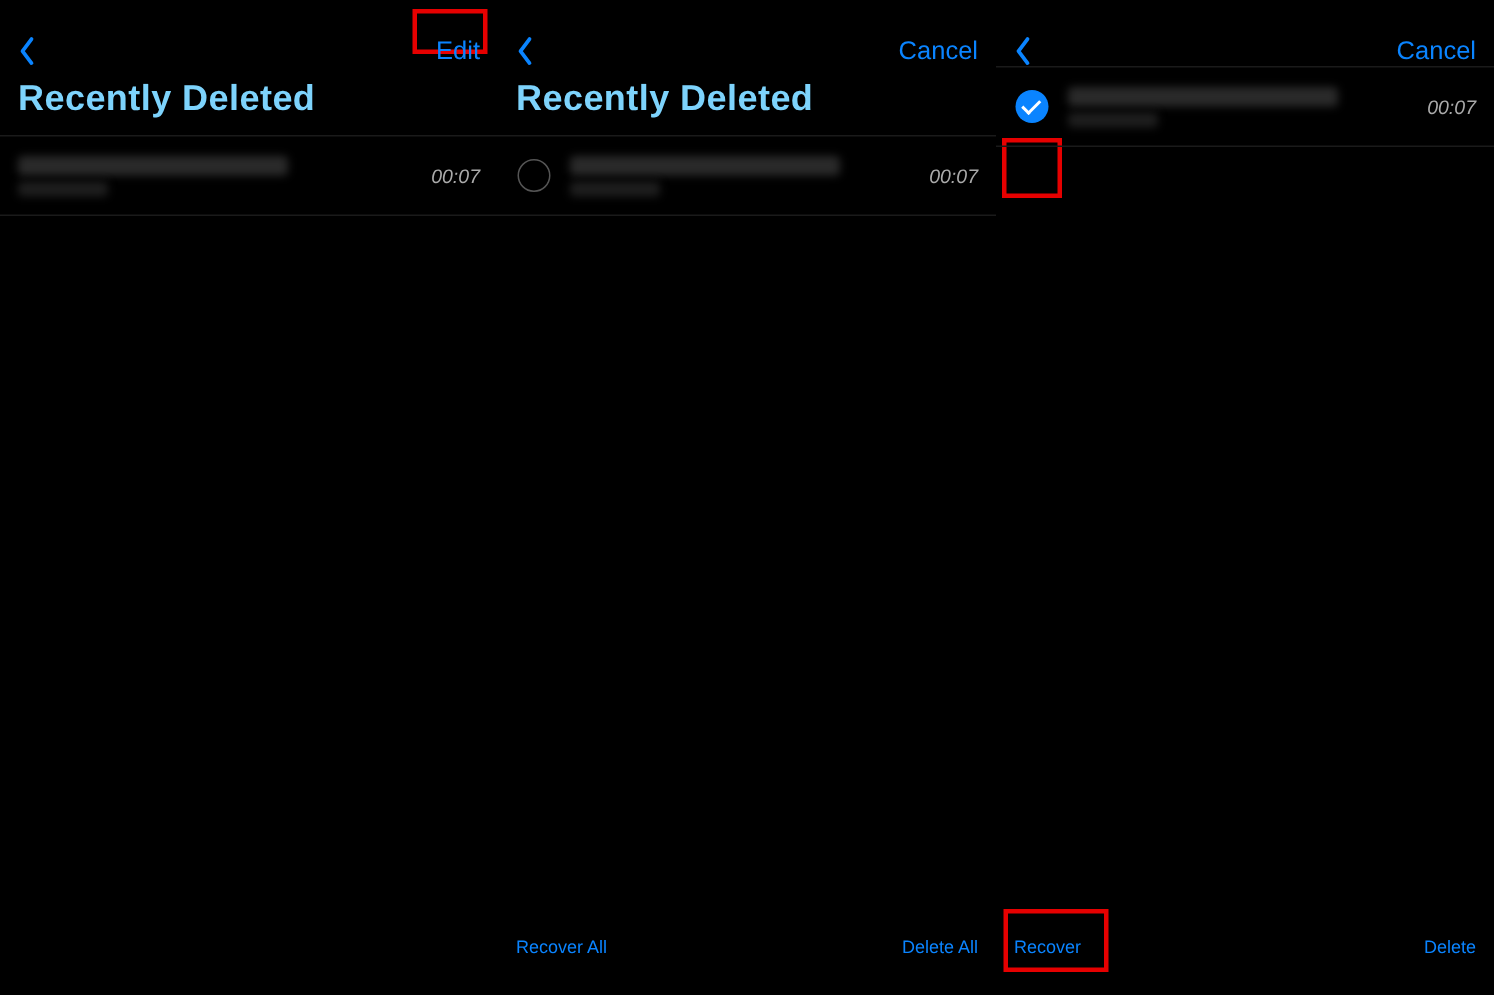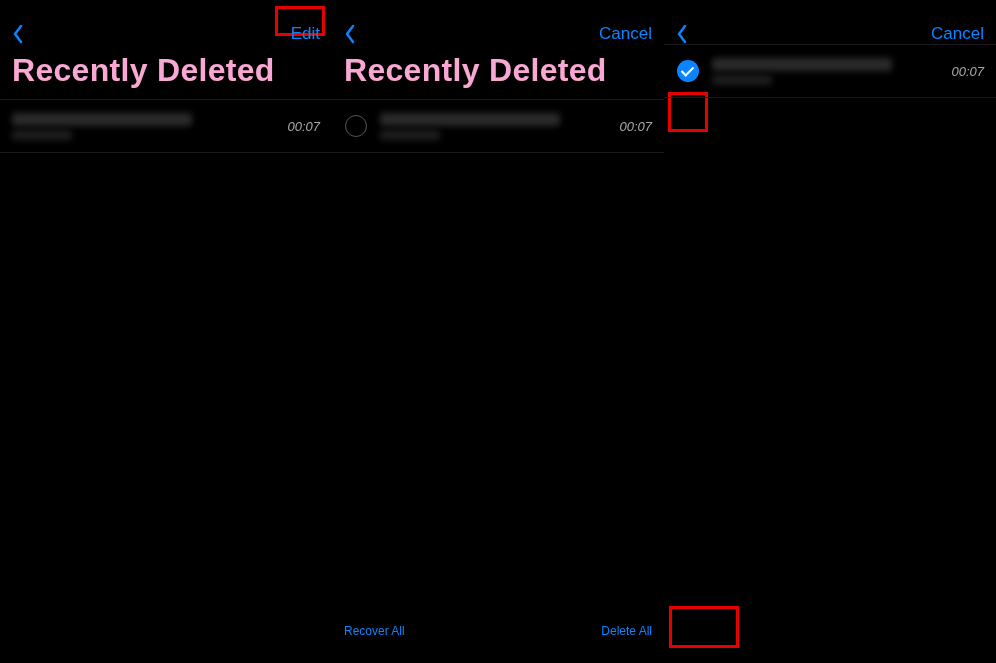--- a/index.html
+++ b/index.html
@@ -28,23 +28,23 @@
       color: #0a84ff;
       font-size: 17px;
     }
     .nav .left { display: flex; align-items: center; }
     .nav .right { display: flex; align-items: center; }
     .chevron {
       width: 12px; height: 20px;
       display: inline-block;
     }
     .title {
-      font-size: 32px;
+      font-size: 24px;
       font-weight: 700;
-      color: #f9a8d4;
+      color: #7dd3fc;
       padding: 8px 12px 10px;
       letter-spacing: .3px;
     }
     .sep {
       border-top: 1px solid #1a1a1a;
     }
     .row {
       display: flex;
       align-items: center;
       padding: 10px 12px;
@@ -192,13 +192,17 @@
     <span class="checkslot">
       <span class="radio-on"></span>
     </span>
     <div class="blurbox">
       <div class="blur-line bl1"></div>
       <div class="blur-line bl2"></div>
     </div>
     <span class="duration">00:07</span>
   </div>
   <div class="sep"></div>
+  <div class="toolbar split">
+    <span class="btn">Recover</span>
+    <span class="btn">Delete</span>
+  </div>
 </div>
 
 </body></html>

